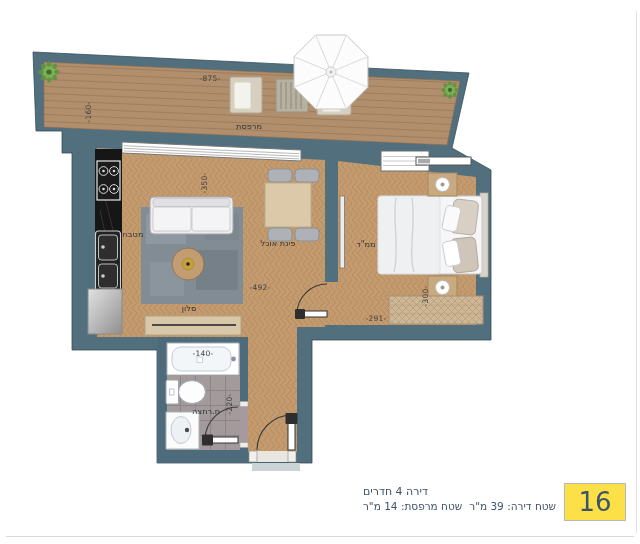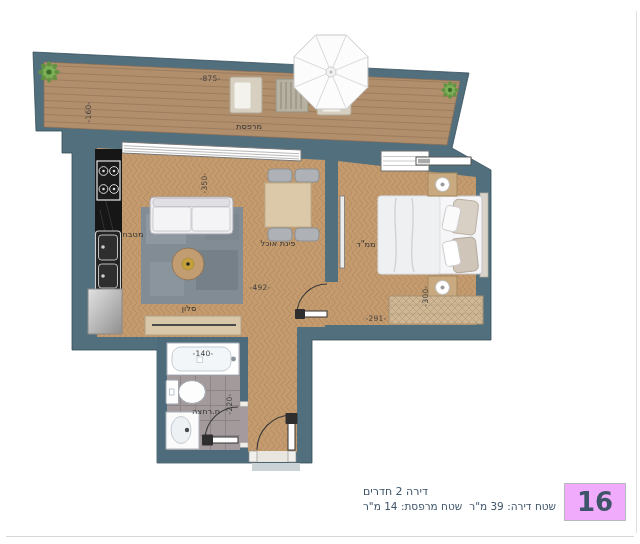--- a/index.html
+++ b/index.html
@@ -3,22 +3,22 @@
 <meta charset="utf-8">
 <style>
   html,body{margin:0;padding:0;background:#ffffff;}
   .page{position:relative;width:640px;height:544px;background:#fff;overflow:hidden;
         font-family:"DejaVu Sans","Liberation Sans",sans-serif;border-radius:23px;}
   .plan-svg{position:absolute;left:0;top:0;}
   svg text{font-family:"DejaVu Sans","Liberation Sans",sans-serif;fill:#3a3a3a;}
   .dim{font-size:7.5px;fill:#3f3f3f;letter-spacing:.3px;}
   .room-label{font-size:8.2px;fill:#333;}
   .info{position:absolute;top:483px;right:14px;display:flex;flex-direction:row;align-items:flex-start;gap:8px;color:#3e5469;}
-  .unit-box{width:60px;height:36px;border:1px solid #b5babf;background:#f0abfc;display:flex;
-            align-items:center;justify-content:center;font-size:26px;color:#3e5469;font-weight:bold;}
+  .unit-box{width:60px;height:36px;border:1px solid #b5babf;background:#fde047;display:flex;
+            align-items:center;justify-content:center;font-size:26px;color:#3e5469;}
   .info-text{display:flex;flex-direction:column;align-items:flex-end;padding-top:2px;}
   .info-line1{font-size:11px;line-height:14px;}
   .info-line2{font-size:10.5px;line-height:14px;display:flex;gap:7px;flex-direction:row;}
   .frame-right{position:absolute;left:636px;top:0;width:1px;height:544px;background:#e0e0e0;}
   .frame-bottom{position:absolute;left:0;top:536px;width:640px;height:1px;background:#d5d8da;}
 </style>
 </head>
 <body>
 
 <div class="page">
@@ -276,21 +276,21 @@
     <text class="room-label" x="366" y="247" text-anchor="middle">ממ"ד</text>
     <text class="room-label" x="206" y="414" text-anchor="middle" font-size="7.4">ח.רחצה</text>
   </g>
 </svg>
 
 <div class="info" dir="rtl">
   <div class="unit-box">
     <span>16</span>
   </div>
   <div class="info-text" dir="rtl">
-    <div class="info-line1">דירה 2 חדרים</div>
+    <div class="info-line1">דירה 4 חדרים</div>
     <div class="info-line2">
       <span>שטח דירה: 39 מ"ר</span>
       <span>שטח מרפסת: 14 מ"ר</span>
     </div>
   </div>
 </div>
 
 <div class="frame-right"></div>
 <div class="frame-bottom"></div>
 

